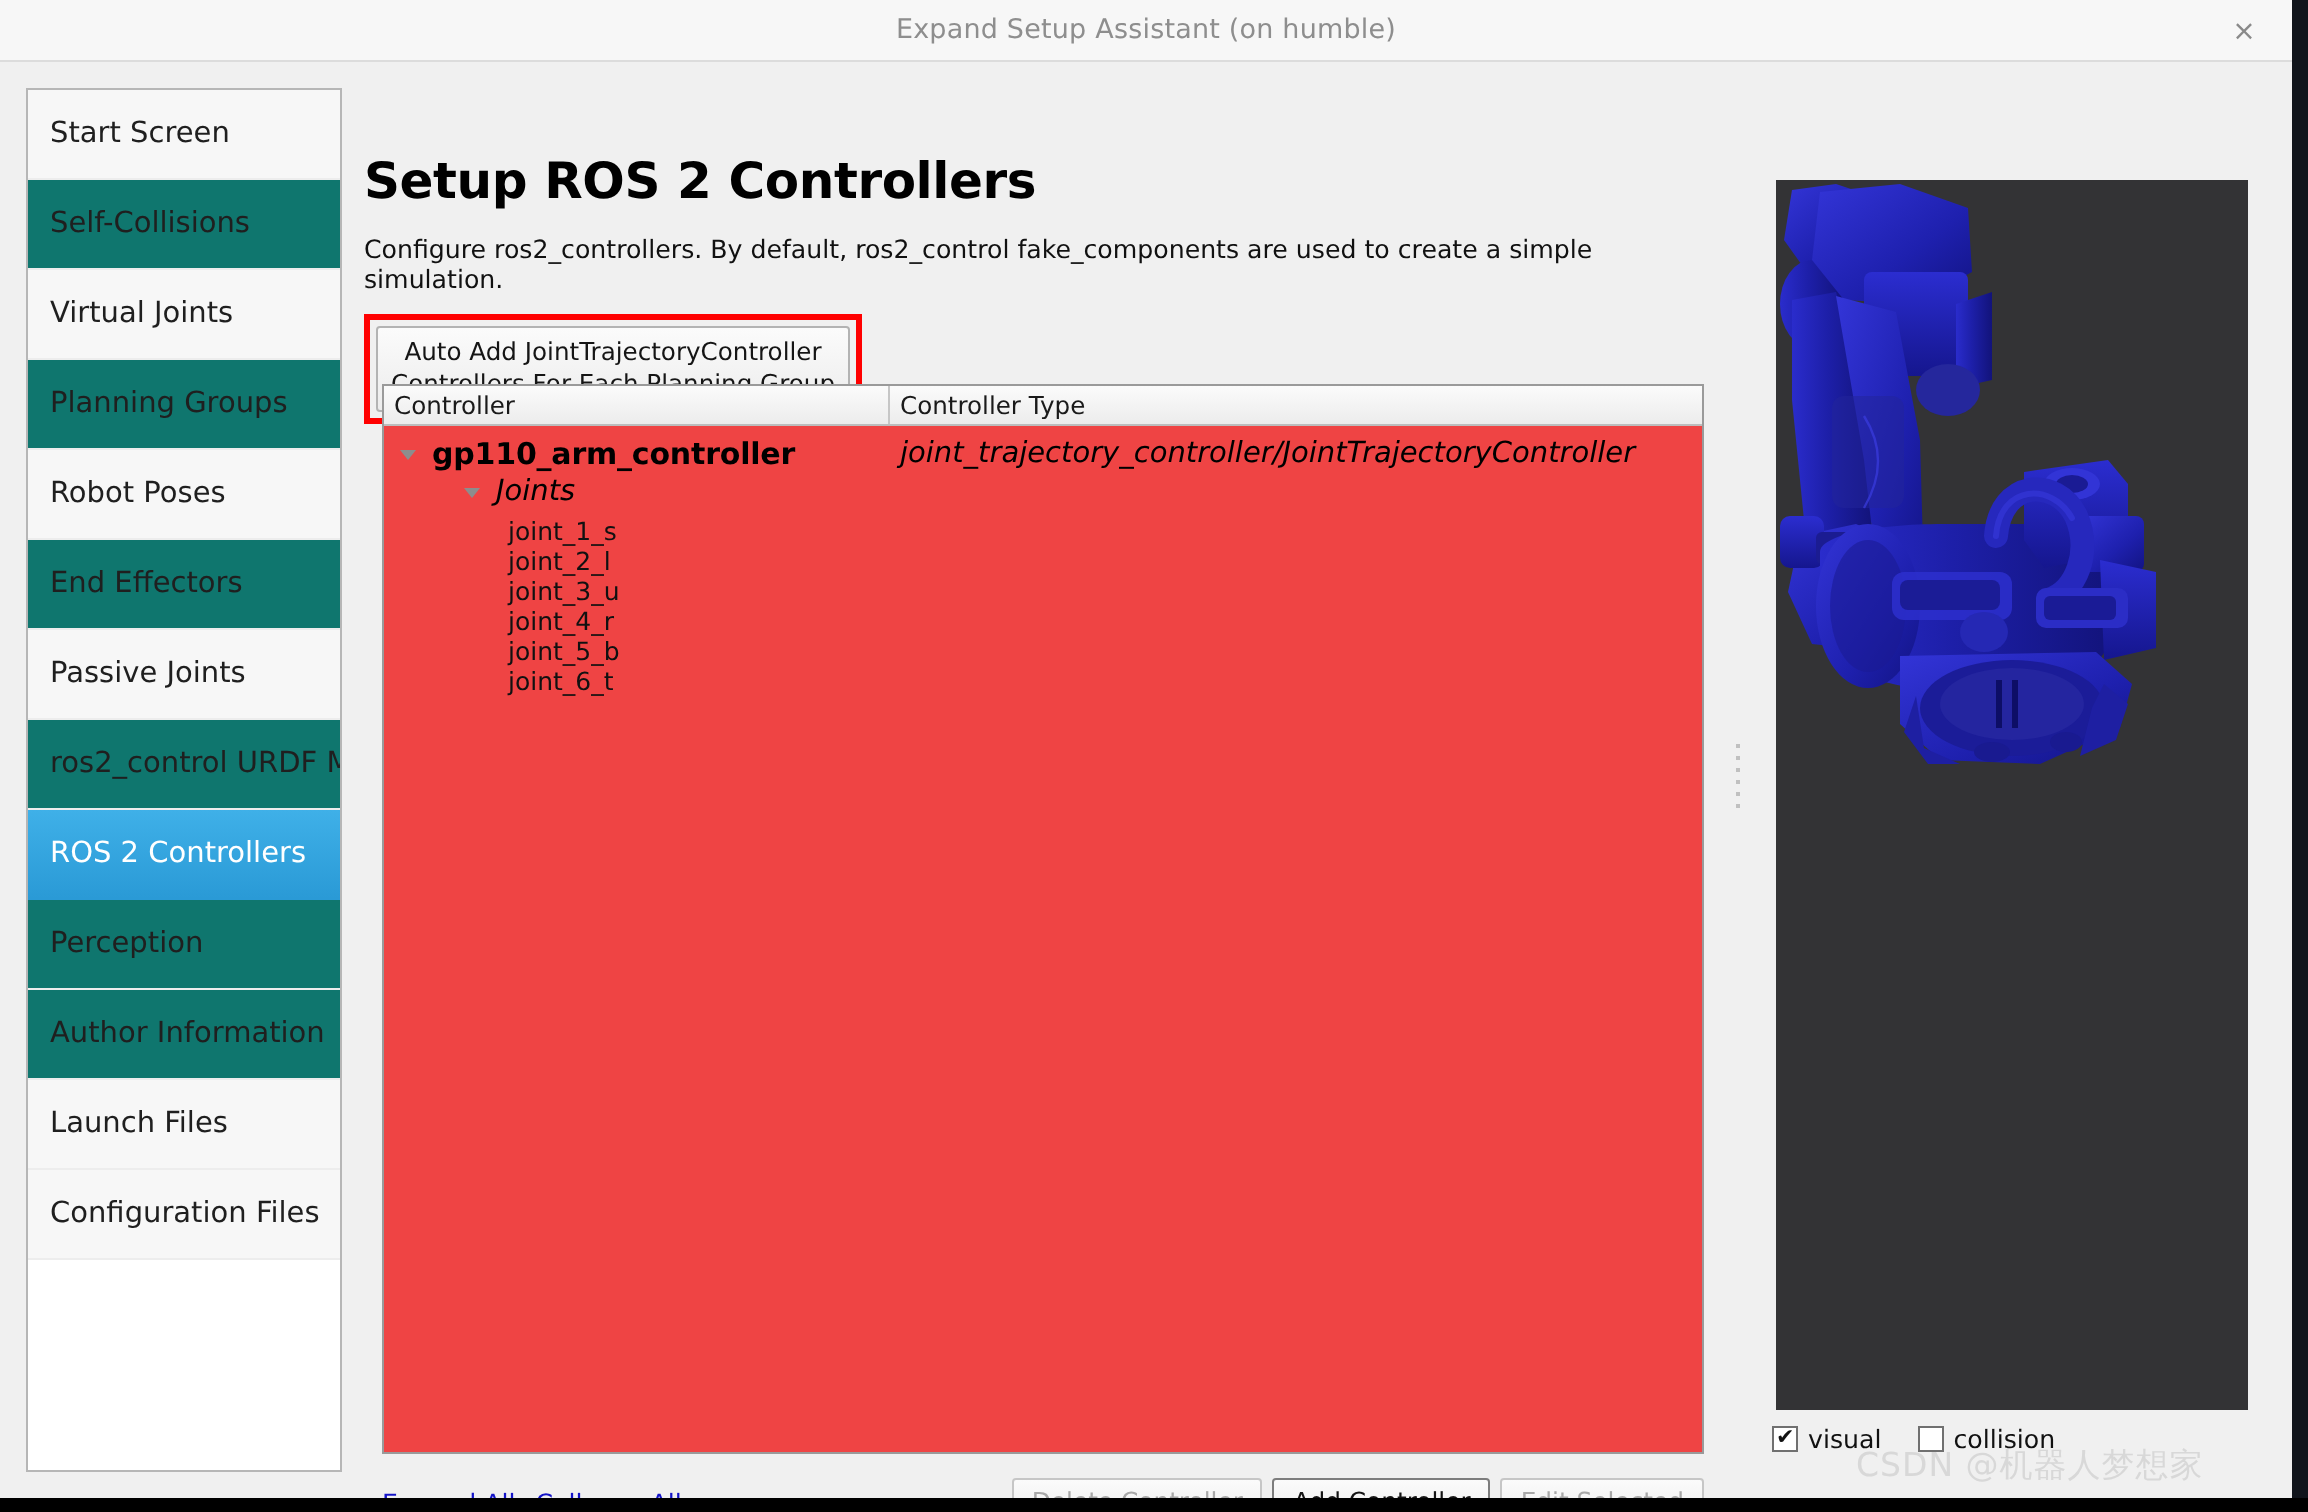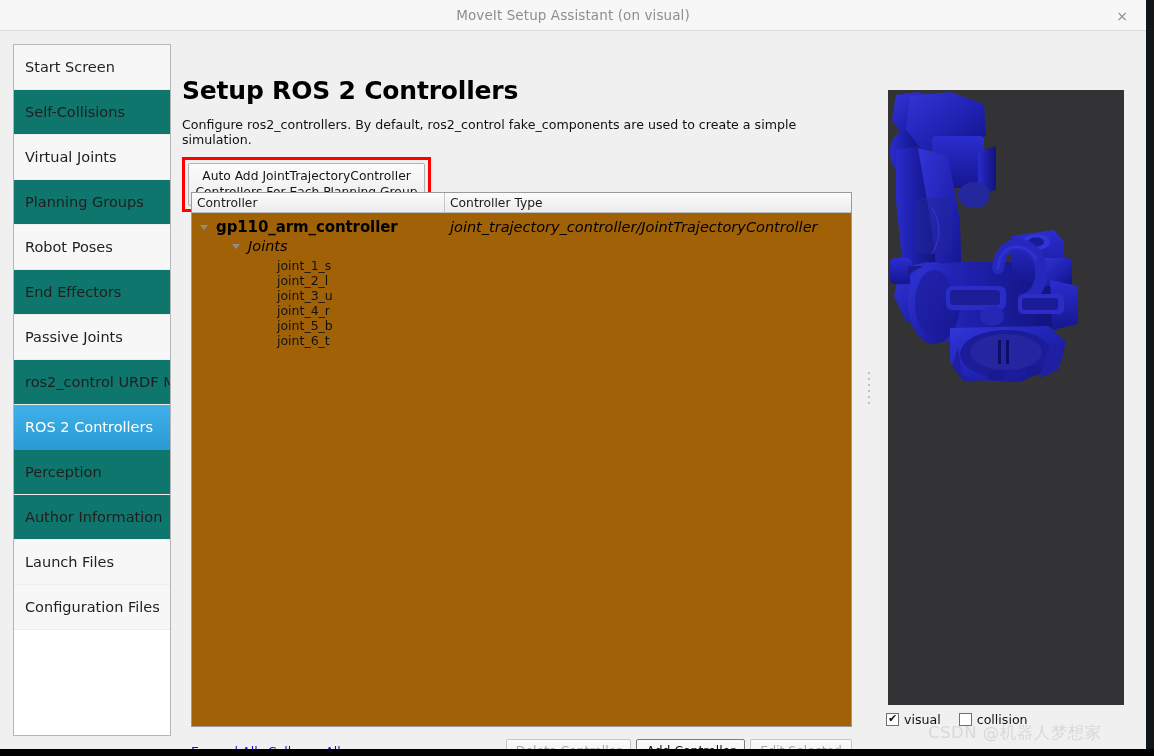--- a/index.html
+++ b/index.html
@@ -118,21 +118,21 @@
     line-height: 16px;
     padding: 4px 4px 5px 4px;
     text-align: center;
     cursor: pointer;
   }
 
   
   #tree {
     position: absolute; left: 9px; top: 148px;
     width: 661px; height: 535px;
-    background: #a16207;
+    background: #ef4444;
     border: 1px solid #9a9a9a;
     overflow: hidden;
   }
   #tree-head {
     display: flex;
     height: 20px;
     background: linear-gradient(to bottom, #fbfbfb 0%, #ececec 100%);
     border-bottom: 1px solid #bdbdbd;
     font-size: 12.3px;
     color: #1a1a1a;
@@ -178,21 +178,20 @@
   }
   .joints-label {
     font-style: italic;
     font-size: 14.5px;
   }
   .joint-row {
     font-size: 12.5px;
     color: #111;
     height: 15px;
     line-height: 15px;
-    margin-left: 23px;
   }
 
   
   #actions {
     position: absolute; left: 9px; top: 694px;
     width: 661px; height: 26px;
     display: flex; align-items: center;
   }
   .link {
     color: #1414c8;
@@ -275,21 +274,21 @@
     letter-spacing: .5px;
     pointer-events: none;
   }
 </style>
 </head>
 <body>
 
 <div id="app">
 
   <div id="titlebar">
-    <div class="title">MoveIt Setup Assistant (on visual)</div>
+    <div class="title">Expand Setup Assistant (on humble)</div>
     <div id="close-btn">×</div>
   </div>
 
   <div id="body">
 
     <div id="sidebar">
       <div class="nav-item alt">Start Screen</div>
       <div class="nav-item">Self-Collisions</div>
       <div class="nav-item alt">Virtual Joints</div>
       <div class="nav-item">Planning Groups</div>

